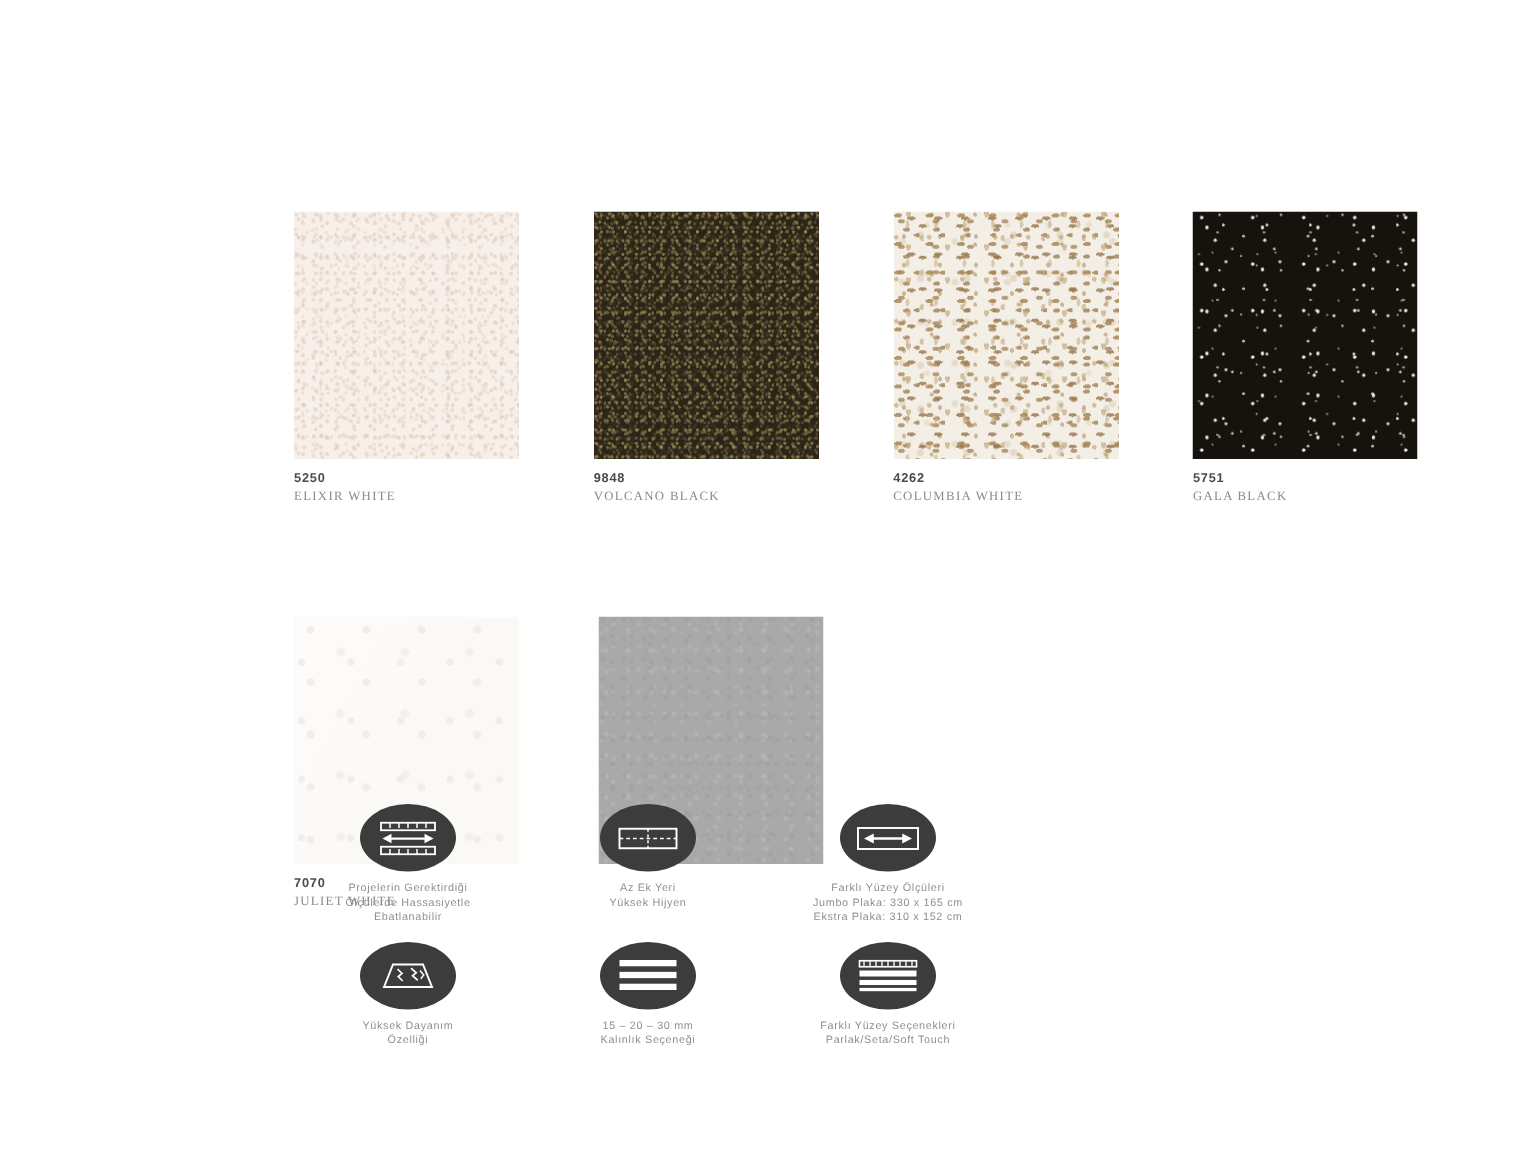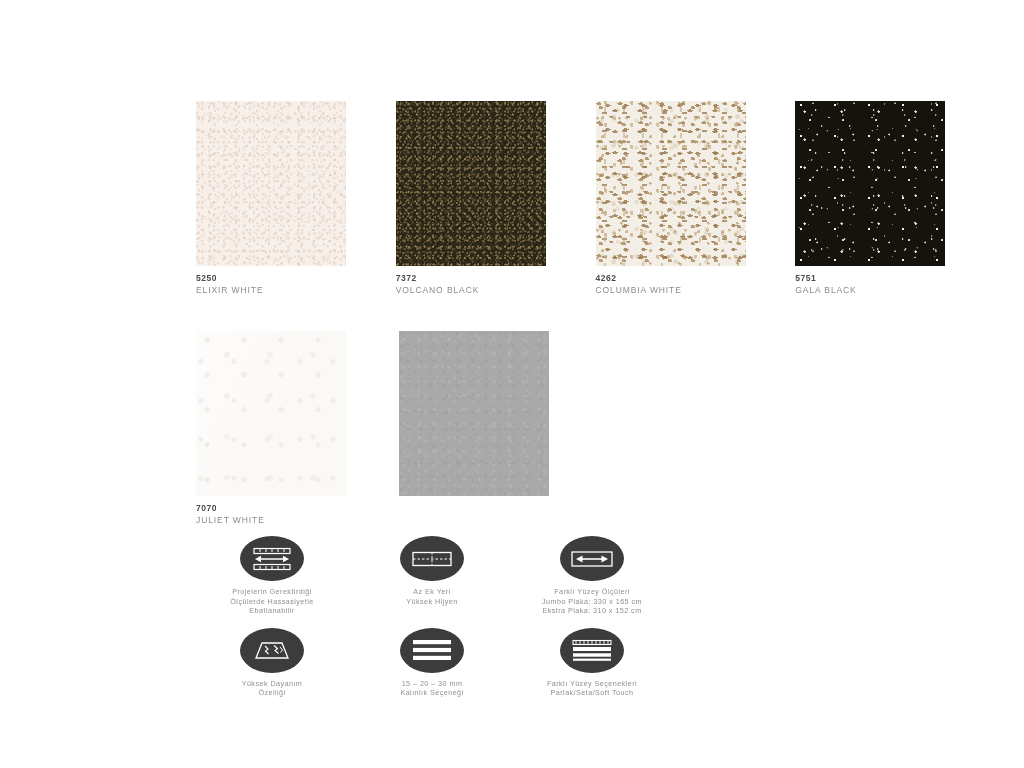--- a/index.html
+++ b/index.html
@@ -22,20 +22,21 @@
     top: 101px;
     width: 760px;
   }
   .swatch-row {
     display: flex;
     gap: 39px;
     margin-bottom: 35px;
   }
   .swatch-cell {
     width: 164px;
+    margin-top: 40px;
   }
   .swatch-chip {
     width: 150px;
     height: 165px;
     position: relative;
     overflow: hidden;
   }
   .swatch-caption {
     padding-top: 7px;
   }
@@ -45,20 +46,21 @@
     letter-spacing: 0.55px;
     color: #4a4a4a;
     line-height: 11px;
   }
   .swatch-name {
     font-size: 8.5px;
     letter-spacing: 0.9px;
     color: #8a8a8a;
     line-height: 11px;
     padding-top: 1px;
+    font-family: Liberation Serif, serif;
   }
 
   
   .tex {
     position: absolute;
     inset: 0;
   }
 
   
   .tex-elixir {
@@ -233,21 +235,21 @@
         <div class="swatch-code">5250</div>
         <div class="swatch-name">ELIXIR WHITE</div>
       </div>
     </div>
 
     <div class="swatch-cell">
       <div class="swatch-chip">
         <div class="tex tex-volcano"></div>
       </div>
       <div class="swatch-caption">
-        <div class="swatch-code">7372</div>
+        <div class="swatch-code">9848</div>
         <div class="swatch-name">VOLCANO BLACK</div>
       </div>
     </div>
 
     <div class="swatch-cell">
       <div class="swatch-chip">
         <div class="tex tex-kristella"></div>
       </div>
       <div class="swatch-caption">
         <div class="swatch-code">4262</div>

